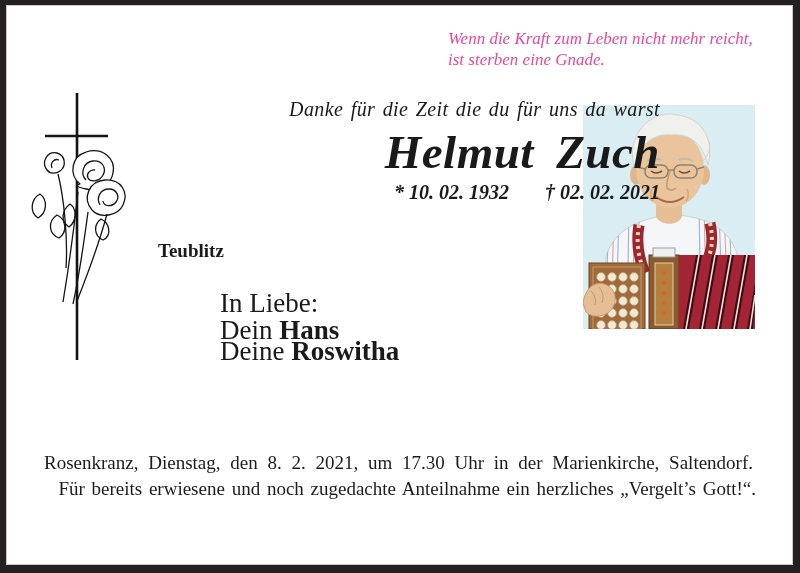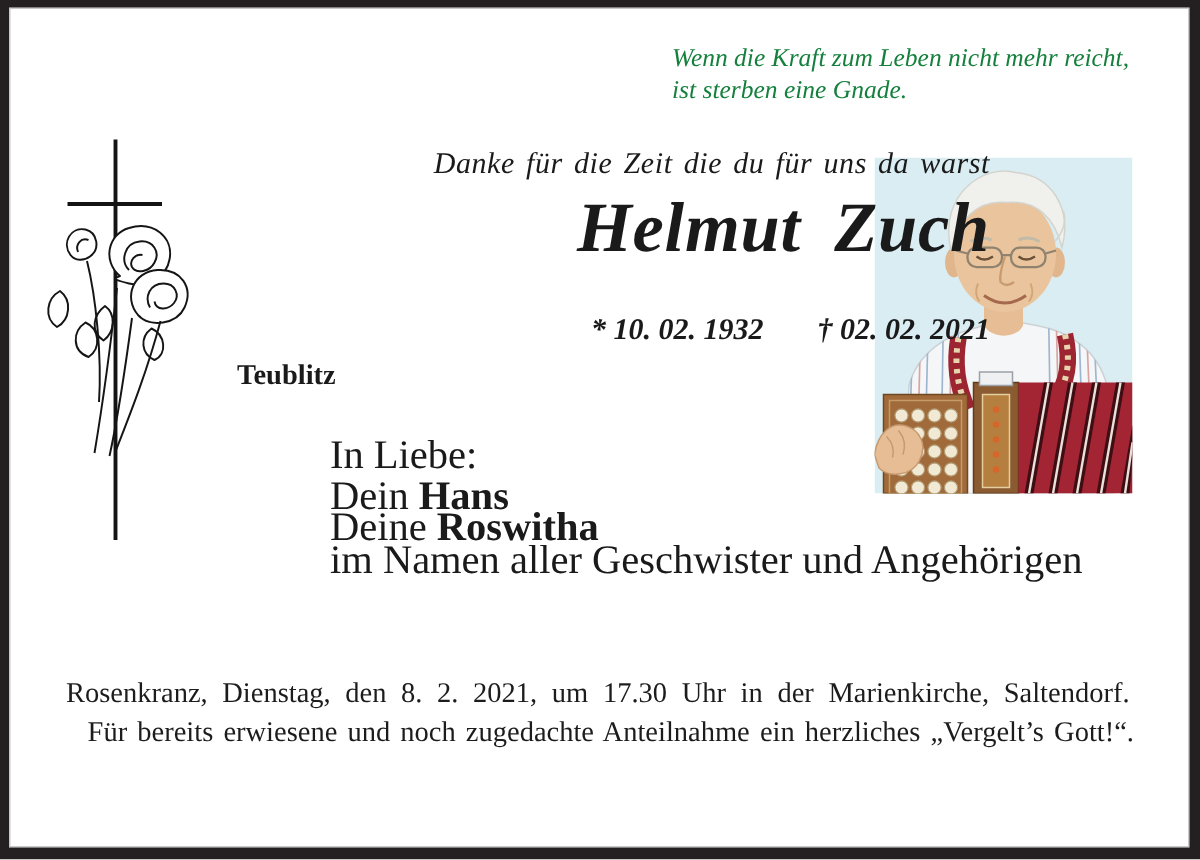--- a/index.html
+++ b/index.html
@@ -15,29 +15,29 @@
     border-width:5px 7px 8px 6px;
     pointer-events:none;
   }
   .inner-line{
     position:absolute;left:6px;top:5px;right:7px;bottom:8px;
     border:1px solid #c9c9c9;pointer-events:none;
   }
 
   .quote{
     position:absolute;left:448px;top:28px;width:320px;
-    font-style:italic;font-size:17px;line-height:21px;color:#15803d;
+    font-style:italic;font-size:17px;line-height:21px;color:#ec4899;
   }
 
   .center-col{
     position:absolute;left:60px;top:0;width:600px;text-align:right;font-style:italic;
   }
   .thanks{margin-top:98px;font-size:20px;letter-spacing:.4px;word-spacing:2px;}
   .deceased{margin-top:6px;font-size:47px;font-weight:bold;letter-spacing:.5px;word-spacing:10px;line-height:50px;}
-  .dates{margin-top:32px;font-size:20px;font-weight:bold;}
+  .dates{margin-top:4px;font-size:20px;font-weight:bold;}
   .dates .birth{margin-right:36px;}
 
   .city{position:absolute;left:158px;top:240px;font-size:19px;font-weight:bold;}
 
   .love-block{position:absolute;left:220px;top:293px;font-size:27px;line-height:21.5px;}
   .love-block .salutation{margin-bottom:5px;}
   .love-block b{font-weight:bold;}
 
   .schedule{
     position:absolute;left:44px;top:452px;width:712px;
@@ -223,21 +223,20 @@
 <div class="love-block">
   <div class="salutation">In Liebe:</div>
   <div>
     <span>Dein</span>
     <b>Hans</b>
   </div>
   <div>
     <span>Deine</span>
     <b>Roswitha</b>
   </div>
-  <div>im Namen aller Geschwister und Angehörigen</div>
 </div>
 
 <div class="schedule">
   <div class="sched-line-0">Rosenkranz, Dienstag, den 8. 2. 2021, um 17.30 Uhr in der Marienkirche, Saltendorf.</div>
   <div class="closing">Für bereits erwiesene und noch zugedachte Anteilnahme ein herzliches „Vergelt’s Gott!“.</div>
 </div>
 
 <div class="inner-line"></div>
 <div class="frame"></div>
 

